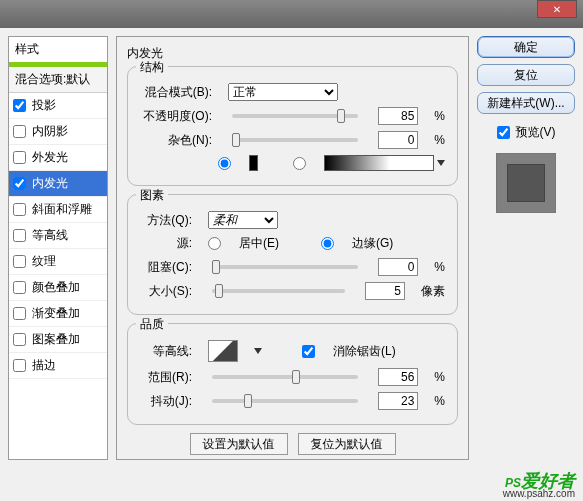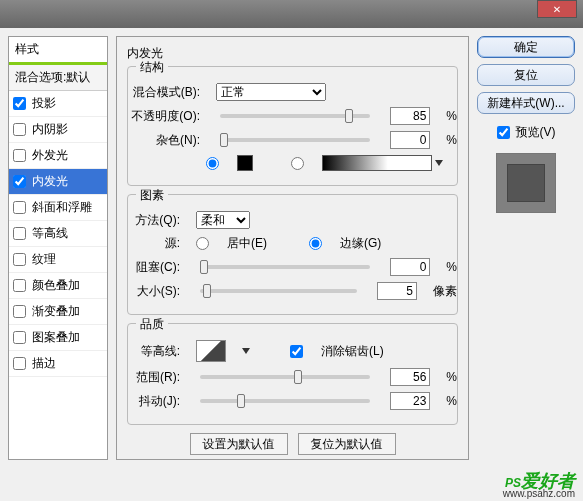--- a/index.html
+++ b/index.html
@@ -3,28 +3,28 @@
 <meta charset="utf-8">
 <style>
 * { box-sizing: border-box; font-family: "Microsoft YaHei", SimSun, sans-serif; font-size: 12px; }
 body { margin: 0; background: #d8d8d8; }
 .window { width: 583px; height: 501px; background: #f0f0f0; position: relative; }
 .titlebar { height: 28px; background: linear-gradient(#888,#666); display: flex; justify-content: flex-end; align-items: flex-start; padding-right: 6px; }
 .titlebar .btn { width: 28px; height: 18px; margin-left: 2px; background: #ddd; border: 1px solid #555; display: flex; align-items: center; justify-content: center; font-size: 10px; }
 .titlebar .close { background: #c94f4f; color: #fff; width: 40px; }
 .content { display: flex; padding: 8px; gap: 8px; height: 440px; }
 .sidebar { width: 100px; border: 1px solid #999; background: #fff; }
-.side-head { padding: 4px 6px; border-bottom: 3px solid #84cc16; }
+.side-head { padding: 4px 6px; border-bottom: 5px solid #84cc16; }
 .side-sub { padding: 4px 6px; border-bottom: 1px solid #ccc; background: #f4f4f4; }
 .side-item { padding: 4px 4px; border-bottom: 1px solid #eee; display: flex; gap: 4px; }
 .side-item.selected { background: #3874d6; color: #fff; }
 .side-item.indent { }
 .mainpanel { flex: 1; border: 1px solid #999; background: #f0f0f0; padding: 8px 10px; overflow: hidden; }
 .panel-title { margin-bottom: 4px; }
-.group { border: 1px solid #bbb; border-radius: 4px; padding: 10px 0 8px; margin-bottom: 8px; position: relative; }
+.group { border: 1px solid #bbb; border-radius: 10px; padding: 10px 12px 8px; margin-bottom: 8px; position: relative; }
 .group-label { position: absolute; top: -8px; left: 8px; background: #f0f0f0; padding: 0 4px; }
 .row { display: flex; align-items: center; gap: 16px; margin: 6px 0; }
 .lbl { width: 72px; text-align: right; }
 .lbl2 { width: 52px; text-align: right; }
 select { font-size: 12px; }
 .slider { flex: 1; height: 4px; background: #ccc; position: relative; border-radius: 2px; margin: 0 4px; }
 .slider .thumb { position: absolute; top: -5px; width: 8px; height: 14px; background: #eee; border: 1px solid #777; border-radius: 2px; }
 .numbox { width: 40px; height: 18px; border: 1px solid #888; background: #fff; text-align: right; padding: 1px 3px; }
 .swatch { width: 16px; height: 16px; border: 1px solid #555; display: inline-block; }
 .gradbar { width: 110px; height: 16px; border: 1px solid #555; background: linear-gradient(to right, #000, #fff 60%), repeating-conic-gradient(#ccc 0 25%, #fff 0 50%) 60% 0/8px 8px; background-blend-mode: normal; }
@@ -140,21 +140,21 @@
             <span class="gradbar"></span>
             <span class="tri"></span>
           </span>
         </div>
       </div>
 
       <div class="group">
         <div class="group-label">图素</div>
         <div class="row">
           <span class="lbl2">方法(Q):</span>
-          <select style="width:54px;">
+          <select style="width:70px;font-style:italic;">
             <option>柔和</option>
           </select>
         </div>
         <div class="row">
           <span class="lbl2">源:</span>
           <input type="radio" name="src" style="">
           <span>居中(E)</span>
           <span style="width:10px;"></span>
           <input type="radio" name="src" checked="" style="">
           <span>边缘(G)</span>

